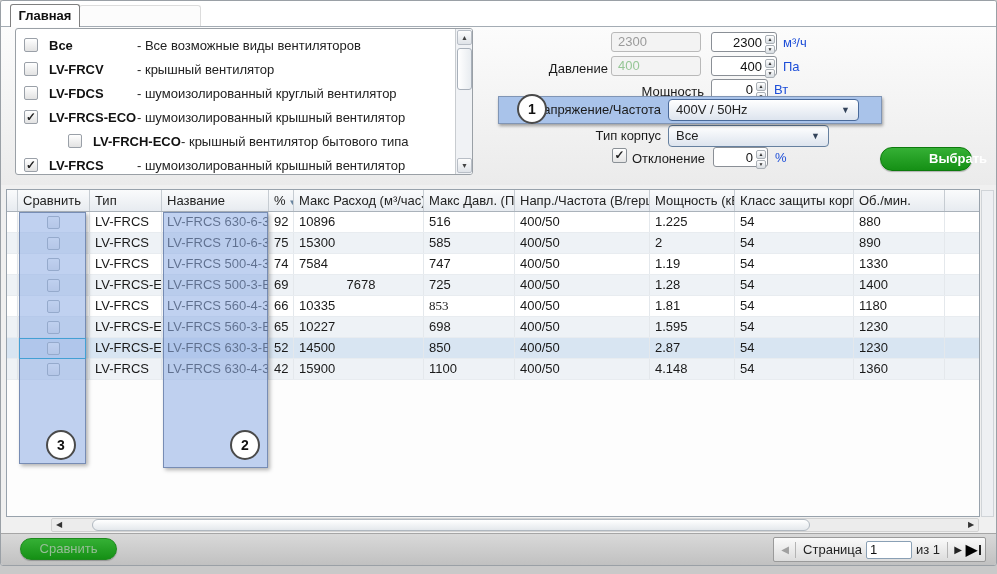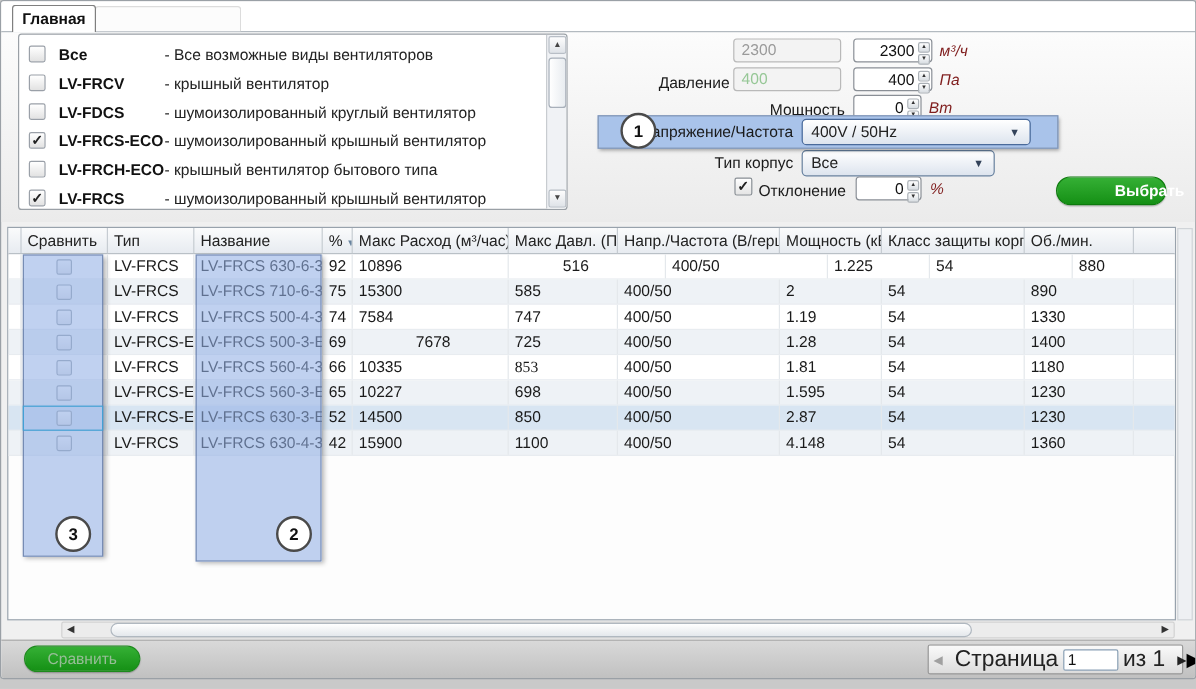--- a/index.html
+++ b/index.html
@@ -42,21 +42,21 @@
     white-space:nowrap;}
   .ghost{position:absolute;width:90px;height:20px;border:1px solid #b9b9b9;border-radius:3px;
     background:#f3f3f3;font-size:13px;line-height:18px;padding-left:6px;color:#9a9a9a;}
   .ghost.green{color:#96c796;}
   .spin{position:absolute;height:20px;border:1px solid #8a8f96;border-radius:3px;background:#fff;
     display:flex;}
   .spin-val{flex:1;font-size:13px;color:#111;text-align:right;padding:2px 2px 0 0;overflow:hidden;}
   .spin-btns{width:12px;display:flex;flex-direction:column;padding:1px 1px;}
   .sp{flex:1;border:1px solid #aab0b6;border-radius:2px;background:linear-gradient(#fefefe,#d8dde2);
     font-size:5px;line-height:7px;text-align:center;color:#333;margin:0.5px 0;}
-  .unit{position:absolute;font-size:13px;color:#7f1d1d;line-height:20px;white-space:nowrap;font-style:italic;}
+  .unit{position:absolute;font-size:13px;color:#1d4ed8;line-height:20px;white-space:nowrap;}
   .dropdown{position:absolute;height:22px;border:1px solid #66809f;border-radius:4px;
     background:linear-gradient(#ffffff,#dde4ee);font-size:13px;color:#222;line-height:20px;
     padding-left:7px;}
   .dd-arrow{position:absolute;right:8px;top:6px;font-size:9px;line-height:9px;color:#33435a;}
   .hl-band{position:absolute;left:497px;top:95px;width:384px;height:28px;background:var(--hl,#a9c3ea);
     border:1px solid #8095b5;box-shadow:1px 2px 3px rgba(0,0,0,.35);z-index:1;}
   .callout{position:absolute;width:30px;height:30px;border-radius:50%;background:#fff;
     border:2px solid #4a4a4a;color:#111;font-weight:bold;font-size:14px;text-align:center;
     line-height:26px;z-index:9;}
   .btn-green{position:absolute;border-radius:12px;border:1px solid #0d7a0d;color:#fff;
@@ -99,21 +99,21 @@
     border:1px solid #d0d4d8;}
   
   .footer{position:absolute;left:0;top:532px;right:0;height:34px;
     background:linear-gradient(#d9d9d9,#bfbfbf);border-top:1px solid #a6a6a6;}
   .pager{position:absolute;left:772px;top:3px;width:213px;height:25px;border:1px solid #9a9a9a;
     border-radius:2px;background:linear-gradient(#fafafa,#dcdcdc);display:flex;align-items:center;
     padding:0 4px;}
   .pg-arrow{width:18px;text-align:center;font-size:10px;color:#222;}
   .pg-arrow.disabled{color:#a0a0a0;}
   .pg-sep{width:1px;height:16px;background:#b4b4b4;margin:0 3px;}
-  .pg-label{font-size:19px;color:#222;padding:0 4px;white-space:nowrap;}
+  .pg-label{font-size:13px;color:#222;padding:0 4px;white-space:nowrap;}
   .pg-input{width:46px;height:18px;border:1px solid #8aa0b5;border-radius:2px;font-size:13px;
     padding:0 3px;font-family:"Liberation Sans",sans-serif;color:#111;background:#fff;}
   .pg-last{display:flex;align-items:center;width:20px;justify-content:center;}
   .pg-last .bar{width:2px;height:10px;background:#222;margin-left:1px;}
 </style>
 </head>
 <body>
 
 <div id="window">
 
@@ -140,21 +140,21 @@
         <div class="list-item" style="top: 52px;">
           <span class="checkbox"></span>
           <span class="item-label">LV-FDCS</span>
           <span class="item-desc">- шумоизолированный круглый вентилятор</span>
         </div>
         <div class="list-item" style="top: 76px;">
           <span class="checkbox checked"></span>
           <span class="item-label">LV-FRCS-ECO</span>
           <span class="item-desc">- шумоизолированный крышный вентилятор</span>
         </div>
-        <div class="list-item" style="top: 100px;">
+        <div class="list-item" style="top: 100px; margin-left: 44px;">
           <span class="checkbox"></span>
           <span class="item-label">LV-FRCH-ECO</span>
           <span class="item-desc">- крышный вентилятор бытового типа</span>
         </div>
         <div class="list-item" style="top: 124px;">
           <span class="checkbox checked"></span>
           <span class="item-label">LV-FRCS</span>
           <span class="item-desc">- шумоизолированный крышный вентилятор</span>
         </div>
       </div>
@@ -241,21 +241,21 @@
     <div class="g-rows" id="g-rows">
         <div class="g-row" style="top: 0px;">
           <div class="g-cell" style="width: 11px;"></div>
           <div class="g-cell g-cb-cell" style="width: 72px;">
             <div class="g-cb"></div>
           </div>
           <div class="g-cell" style="width: 72px;">LV-FRCS</div>
           <div class="g-cell" style="width: 107px;">LV-FRCS 630-6-3</div>
           <div class="g-cell" style="width: 25px;">92</div>
           <div class="g-cell" style="width: 130px;">10896</div>
-          <div class="g-cell" style="width: 91px; margin-left: 40px;">516</div>
+          <div class="g-cell" style="width: 91px;">516</div>
           <div class="g-cell" style="width: 135px;">400/50</div>
           <div class="g-cell" style="width: 85px;">1.225</div>
           <div class="g-cell" style="width: 119px;">54</div>
           <div class="g-cell" style="width: 91px;">880</div>
         </div>
         <div class="g-row alt" style="top: 21px;">
           <div class="g-cell" style="width: 11px;"></div>
           <div class="g-cell g-cb-cell" style="width: 72px;">
             <div class="g-cb"></div>
           </div>

